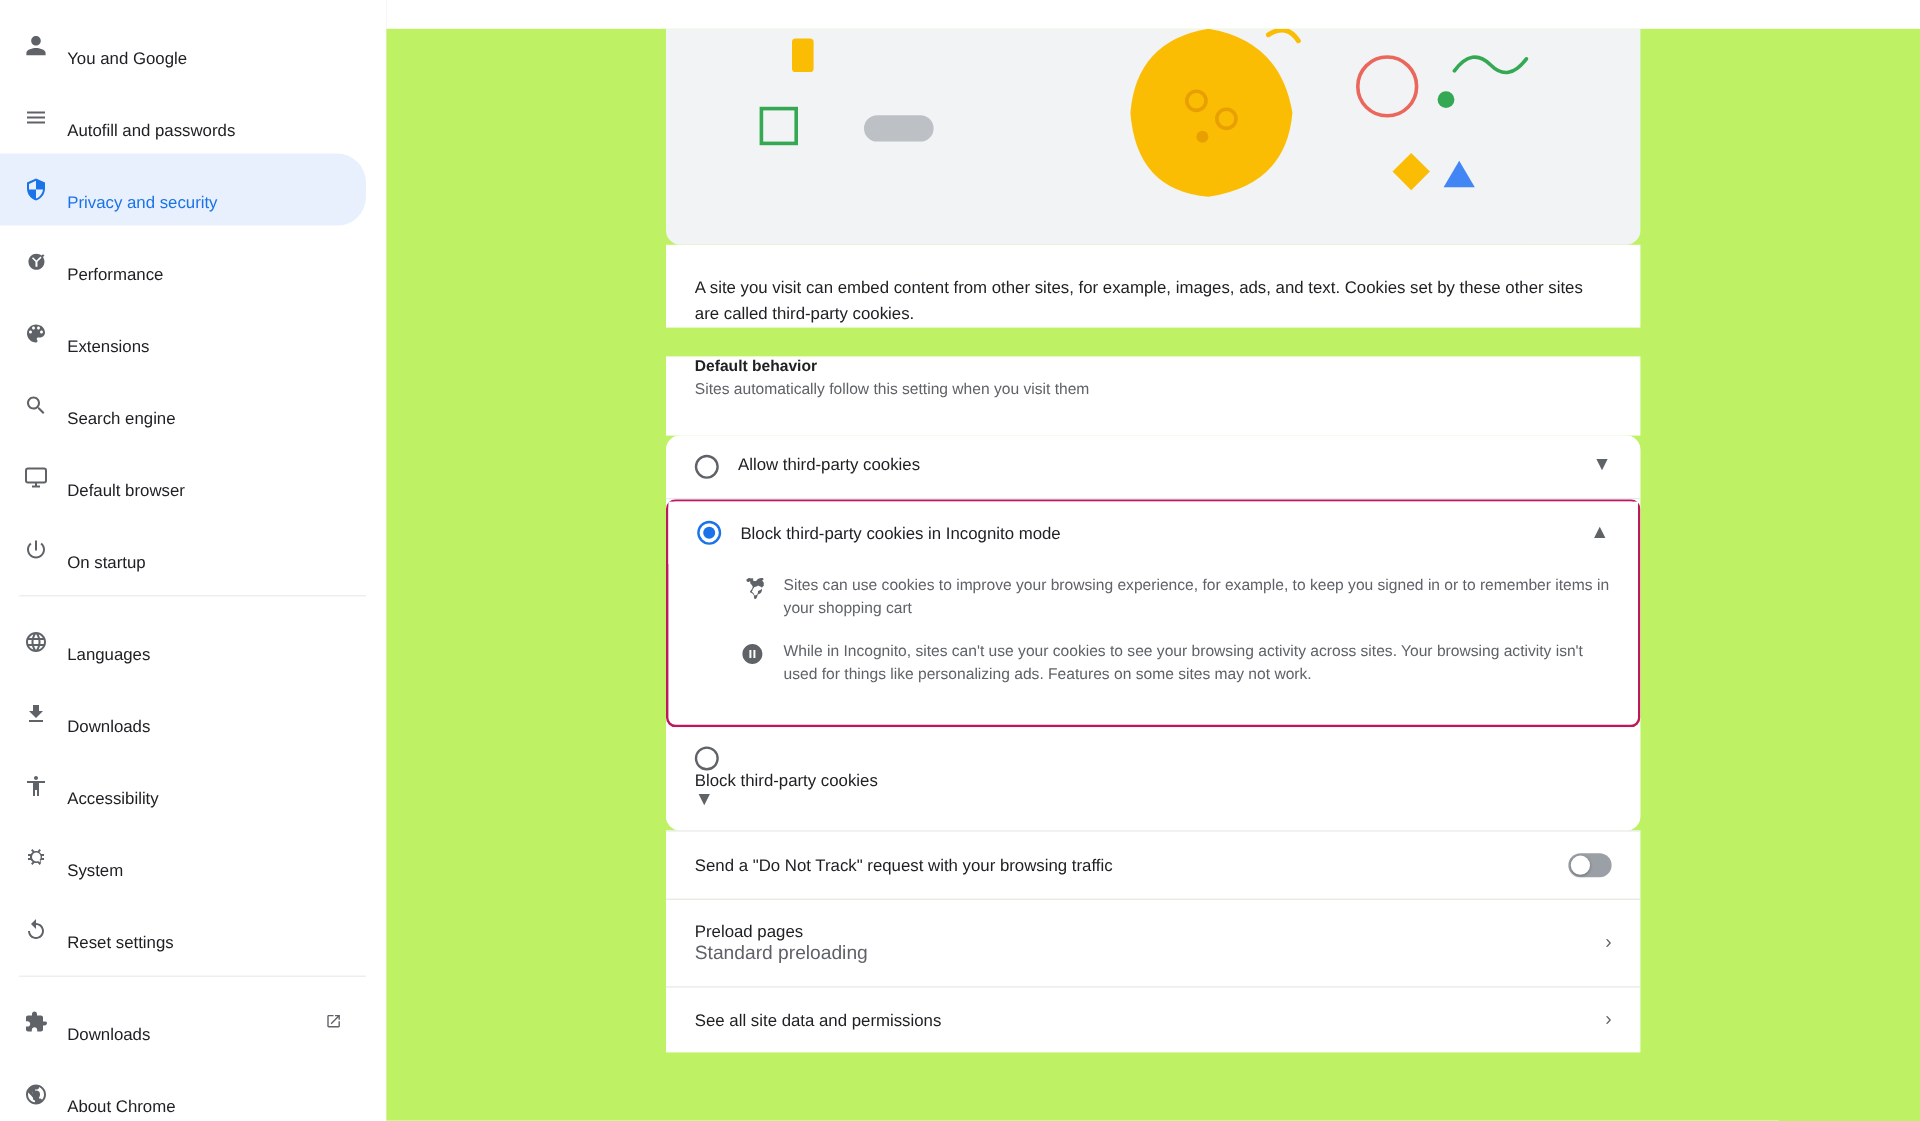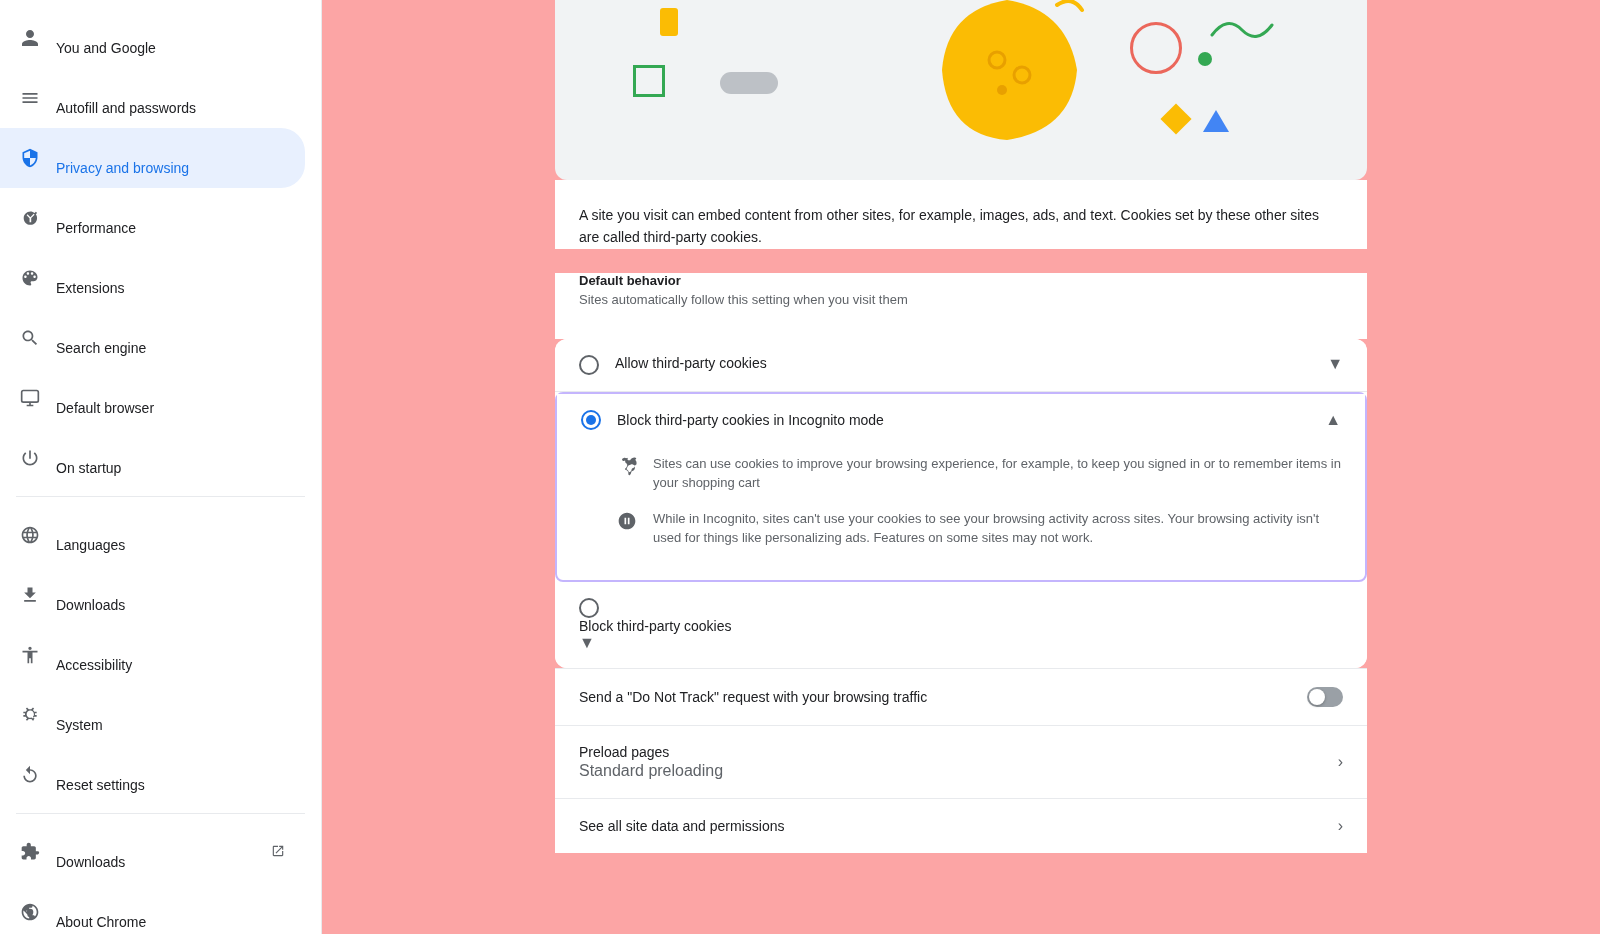--- a/index.html
+++ b/index.html
@@ -63,23 +63,24 @@
     }
     .sidebar-ext-icon {
       font-size: 12px;
       color: #5f6368;
     }
 
     
     .main {
       flex: 1;
       overflow-y: auto;
-      background: #fca5a5;
+      background: #bef264;
       display: flex;
       flex-direction: column;
+      margin-top: 24px;
     }
 
     .content-area {
       max-width: 860px;
       width: 100%;
       margin: 0 auto;
       padding: 0 24px 40px 24px;
     }
 
     
@@ -261,21 +262,21 @@
     </span>
     <span class="sidebar-label">Autofill and passwords</span>
   </div>
 
   <div class="sidebar-item active">
     <span class="sidebar-icon">
       <svg width="20" height="20" viewBox="0 0 24 24" fill="#1a73e8">
           <path d="M12 1L3 5v6c0 5.55 3.84 10.74 9 12 5.16-1.26 9-6.45 9-12V5l-9-4zm0 10.99h7c-.53 4.12-3.28 7.79-7 8.94V12H5V6.3l7-3.11v8.8z"></path>
         </svg>
     </span>
-    <span class="sidebar-label">Privacy and browsing</span>
+    <span class="sidebar-label">Privacy and security</span>
   </div>
 
   <div class="sidebar-item">
     <span class="sidebar-icon">
       <svg width="20" height="20" viewBox="0 0 24 24" fill="#5f6368">
           <path d="M19.03 7.39l1.42-1.42c-.45-.51-.94-.99-1.45-1.43L17.58 5.96c-1.4-1.15-3.19-1.84-5.13-1.84C8.03 4.12 4.43 7.72 4.43 12.16S8.03 20.2 12.45 20.2s8.02-3.6 8.02-8.04c0-1.94-.69-3.73-1.84-5.13zM11.45 17.2v-5l-3.5-3.5 1.06-1.06L12.45 11l4-4 1.06 1.06-4.06 4.06V17.2h-2z"></path>
         </svg>
     </span>
     <span class="sidebar-label">Performance</span>
   </div>
@@ -433,21 +434,21 @@
     </div>
 
     <div class="white-card">
 
       <div class="radio-option">
         <div class="radio-btn"></div>
         <span class="radio-label">Allow third-party cookies</span>
         <span class="radio-chevron">▼</span>
       </div>
 
-      <div style="border: 2px solid #c4b5fd; border-radius:8px; margin: 0; padding:0; background:#fff;">
+      <div style="border: 2px solid #be185d; border-radius:8px; margin: 0; padding:0; background:#fff;">
         <div class="radio-option" style="border-bottom: 1px solid #e8eaed; border: none; padding: 16px 24px; display:flex; align-items:center;">
           <div class="radio-btn selected">
           </div>
           <span class="radio-label">Block third-party cookies in Incognito mode</span>
           <span class="radio-chevron">▲</span>
         </div>
 
         <div style="padding: 8px 24px 16px 60px;">
           <div class="expanded-row">
             <span class="expanded-icon">

